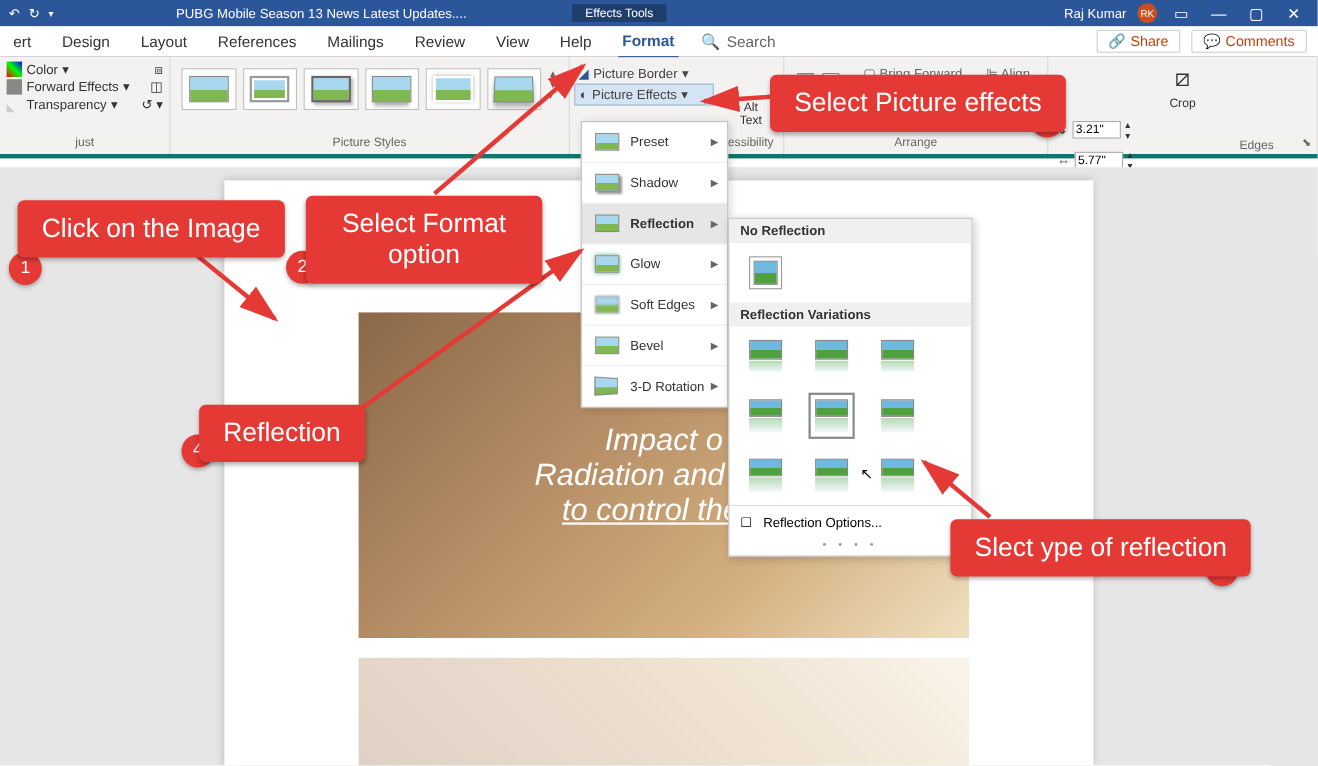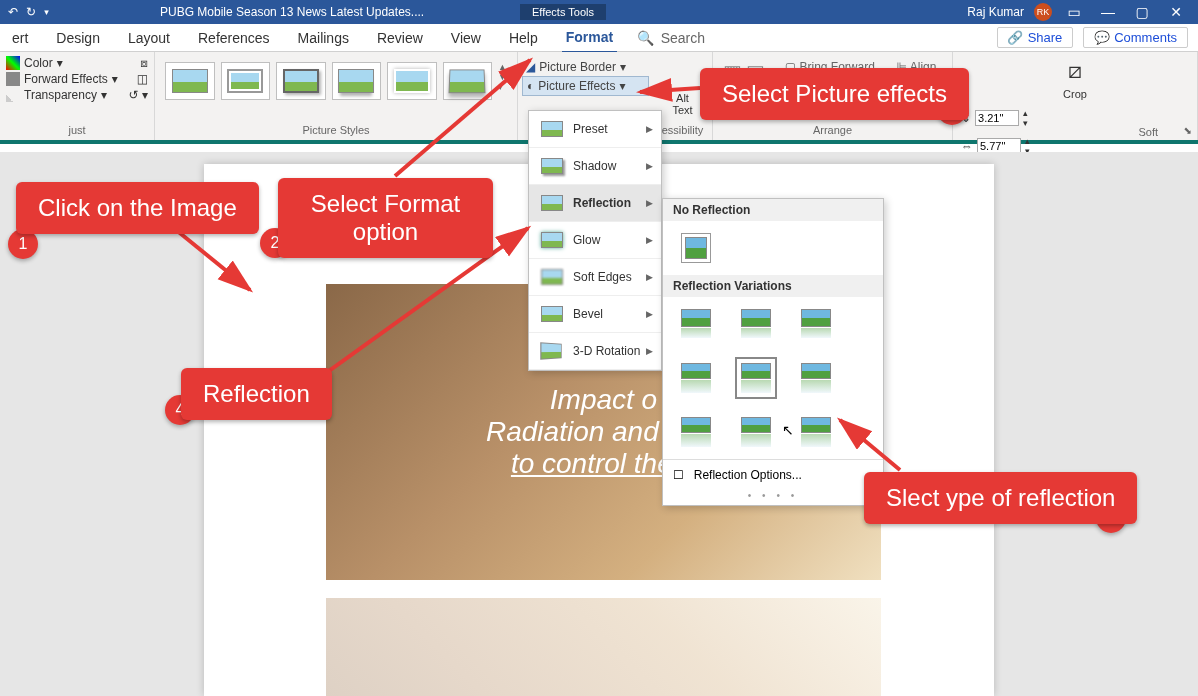--- a/index.html
+++ b/index.html
@@ -11,21 +11,21 @@
 .title-bar .pic-tools { position: absolute; left: 520px; background: #1e3f6e; padding: 2px 12px; font-size: 11px; }
 .title-bar .user-area { position: absolute; right: 0; display: flex; gap: 10px; align-items: center; padding-right: 10px; }
 .title-bar .user-badge { background: #cc4e1e; width: 18px; height: 18px; border-radius: 50%; font-size: 9px; display: flex; align-items: center; justify-content: center; }
 .title-bar .win-btn { width: 24px; text-align: center; font-size: 14px; }
 
 .menu-bar { background: #fff; height: 28px; border-bottom: 1px solid #d0d0d0; display: flex; align-items: center; padding: 0 8px; gap: 20px; font-size: 14px; color: #333; position: relative; }
 .menu-item { padding: 6px 4px; cursor: pointer; }
 .menu-item.active { color: #2b579a; border-bottom: 2px solid #2b579a; font-weight: 600; }
 .search-box { display: flex; align-items: center; gap: 6px; color: #666; }
 .menu-bar .right-area { position: absolute; right: 10px; display: flex; gap: 10px; }
-.menu-bar .right-btn { border: 1px solid #ccc; padding: 2px 10px; font-size: 13px; color: #1d4ed8; border-radius: 2px; }
+.menu-bar .right-btn { border: 1px solid #ccc; padding: 2px 10px; font-size: 13px; color: #c2410c; border-radius: 2px; }
 
 .ribbon { background: #f3f2f1; height: 92px; border-bottom: 4px solid #0f766e; display: flex; font-size: 12px; color: #333; position: relative; justify-content: space-between; }
 .ribbon-group { border-right: 1px solid #d8d8d8; padding: 4px 6px; display: flex; flex-direction: column; justify-content: space-between; }
 .ribbon-group-label { text-align: center; font-size: 11px; color: #666; }
 .rg-adjust { width: 155px; }
 .rg-adjust .adj-row { display: flex; justify-content: space-between; align-items: center; margin-bottom: 2px; }
 .rg-adjust .adj-left { display: flex; align-items: center; gap: 4px; }
 .adj-icon { width: 14px; height: 14px; display: inline-block; }
 
 .rg-styles { width: 363px; }
@@ -208,21 +208,21 @@
           <span>⇕</span>
           <input value="3.21&quot;" style="">
           <span style="font-size:9px">▴<br>▾</span>
         </div>
       <div class="size-input">
           <span>⇔</span>
           <input value="5.77&quot;" style="">
           <span style="font-size:9px">▴<br>▾</span>
         </div>
     </div>
-    <div class="ribbon-group-label" style="position:absolute;bottom:2px;right:40px">Soft</div>
+    <div class="ribbon-group-label" style="position:absolute;bottom:2px;right:40px">Edges</div>
     <span style="position:absolute;bottom:4px;right:6px;font-size:10px;color:#666">⬊</span>
   </div>
 </div>
 
 <div class="doc-area">
   <div class="page">
     <div class="sel-image">
       <div class="it">Impact o</div>
       <div class="it">Radiation and reas</div>
       <div class="it" style="text-decoration:underline">to control them</div>

